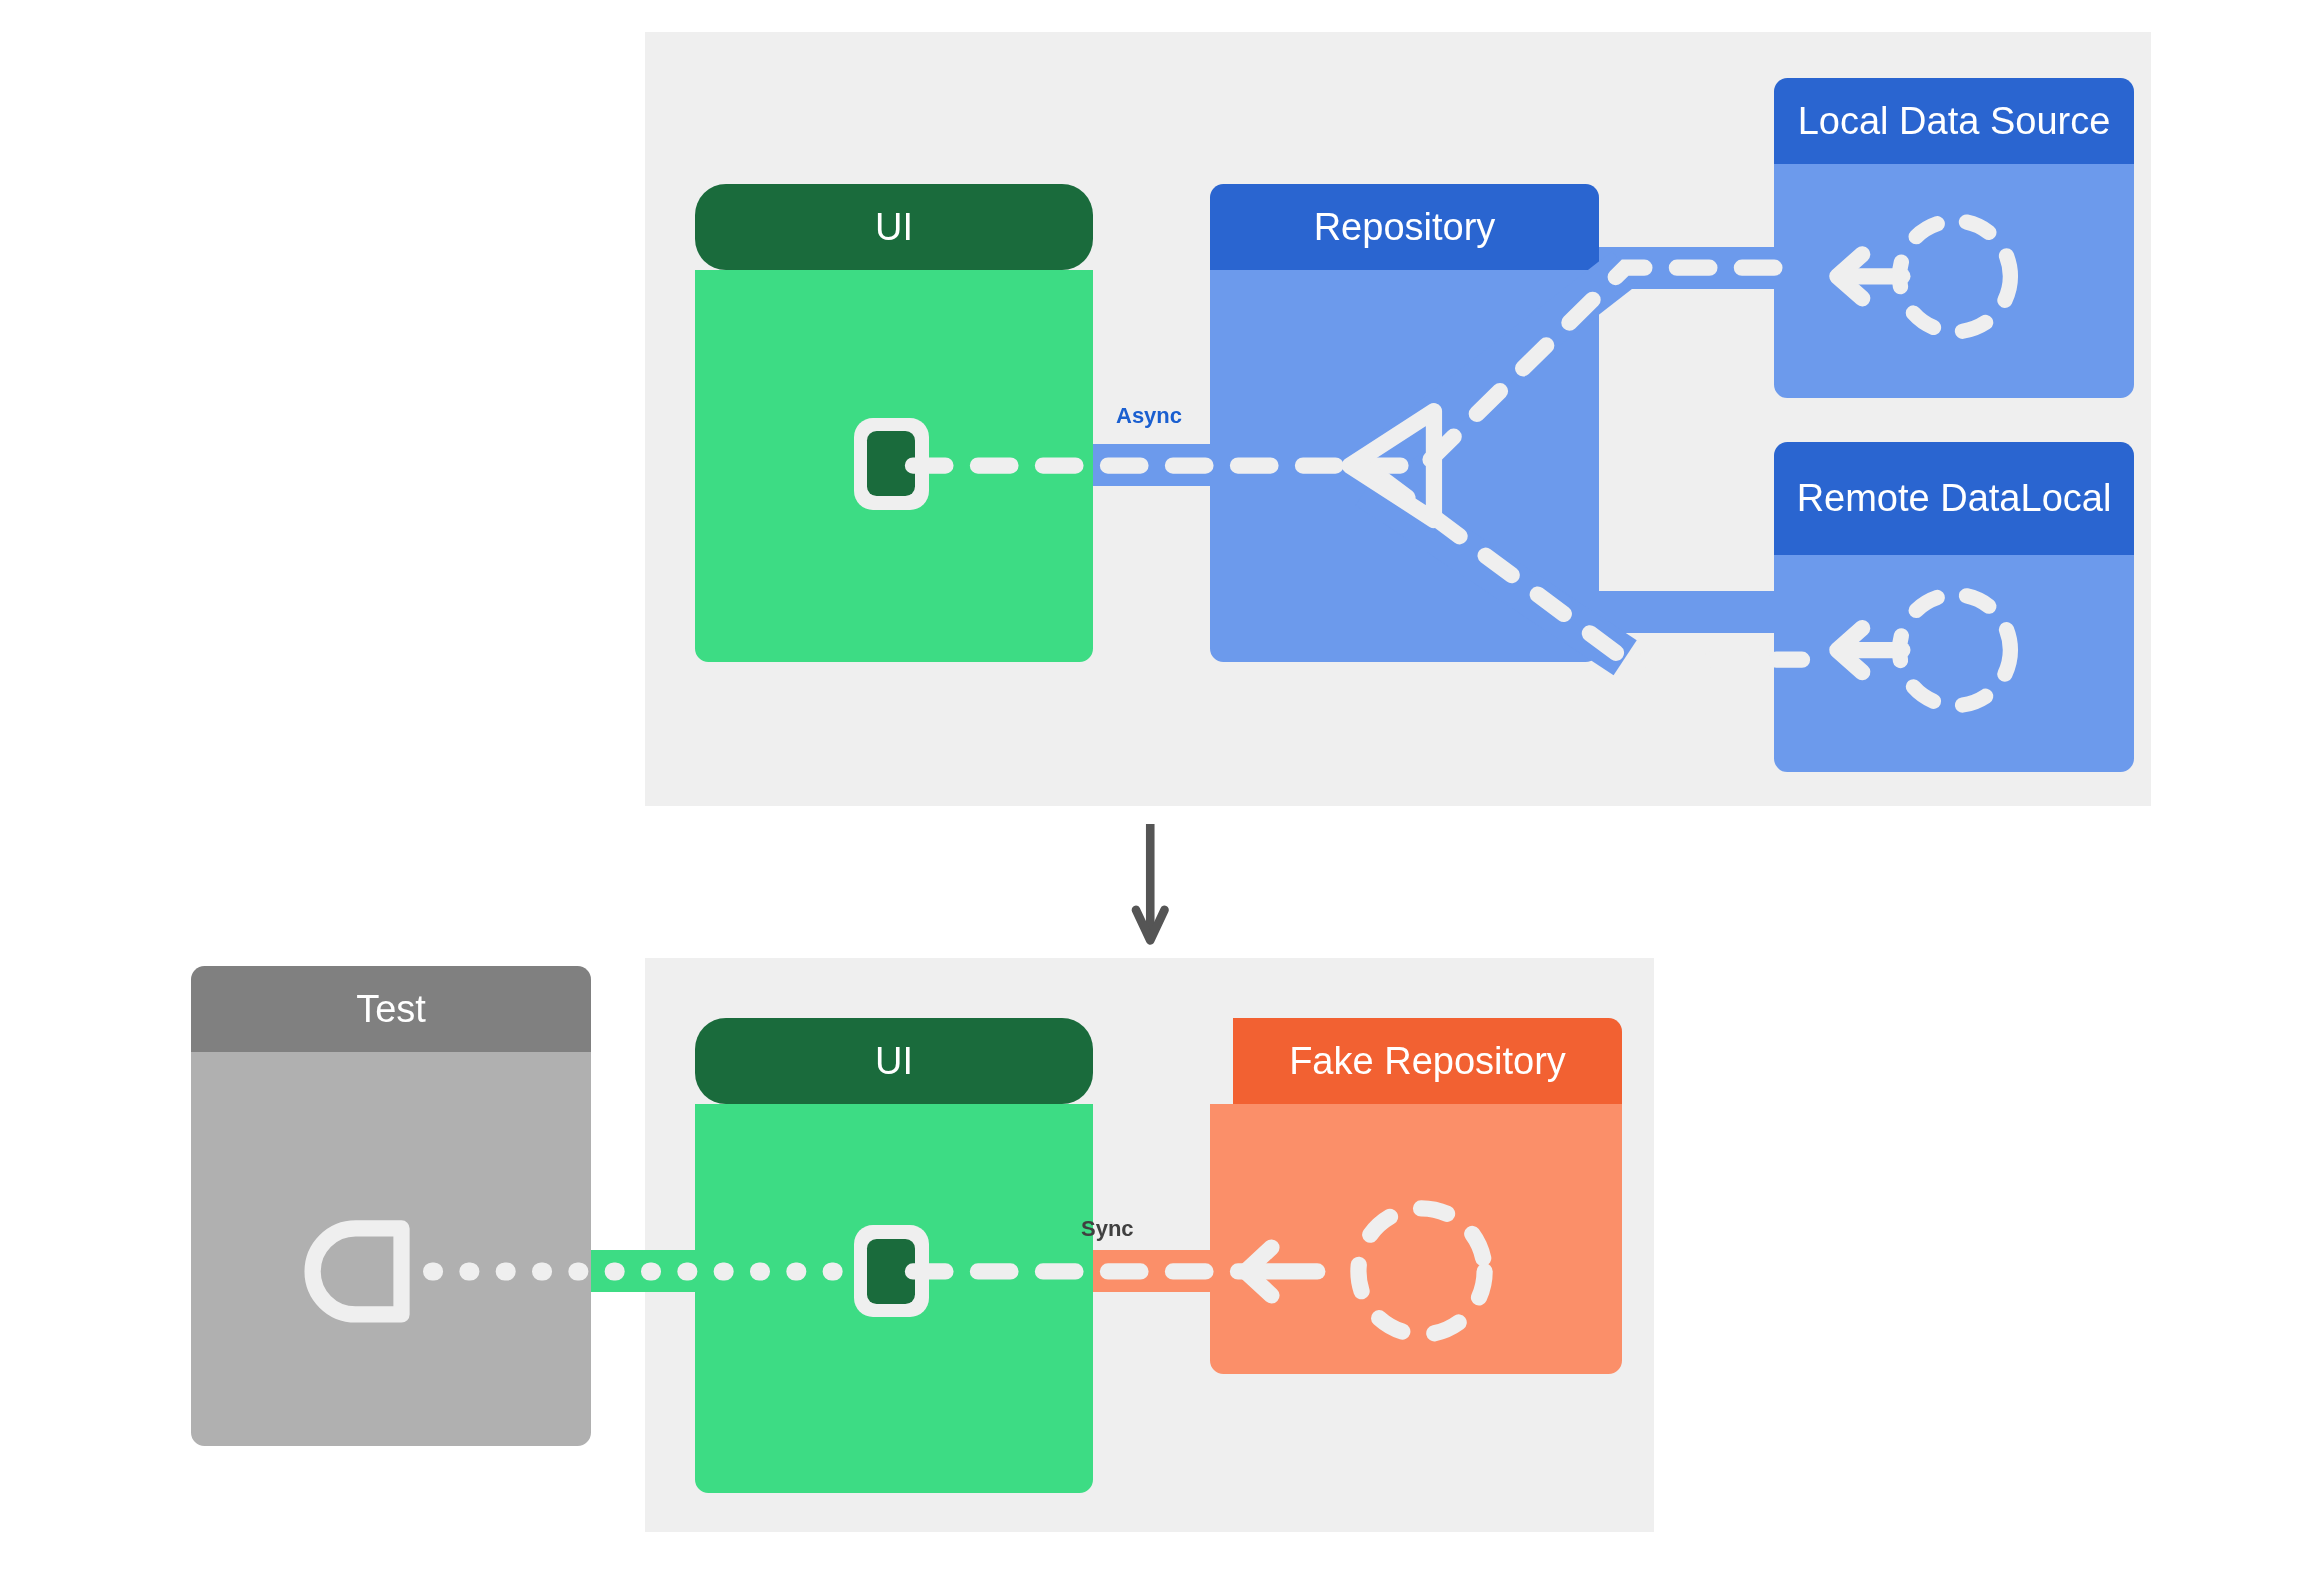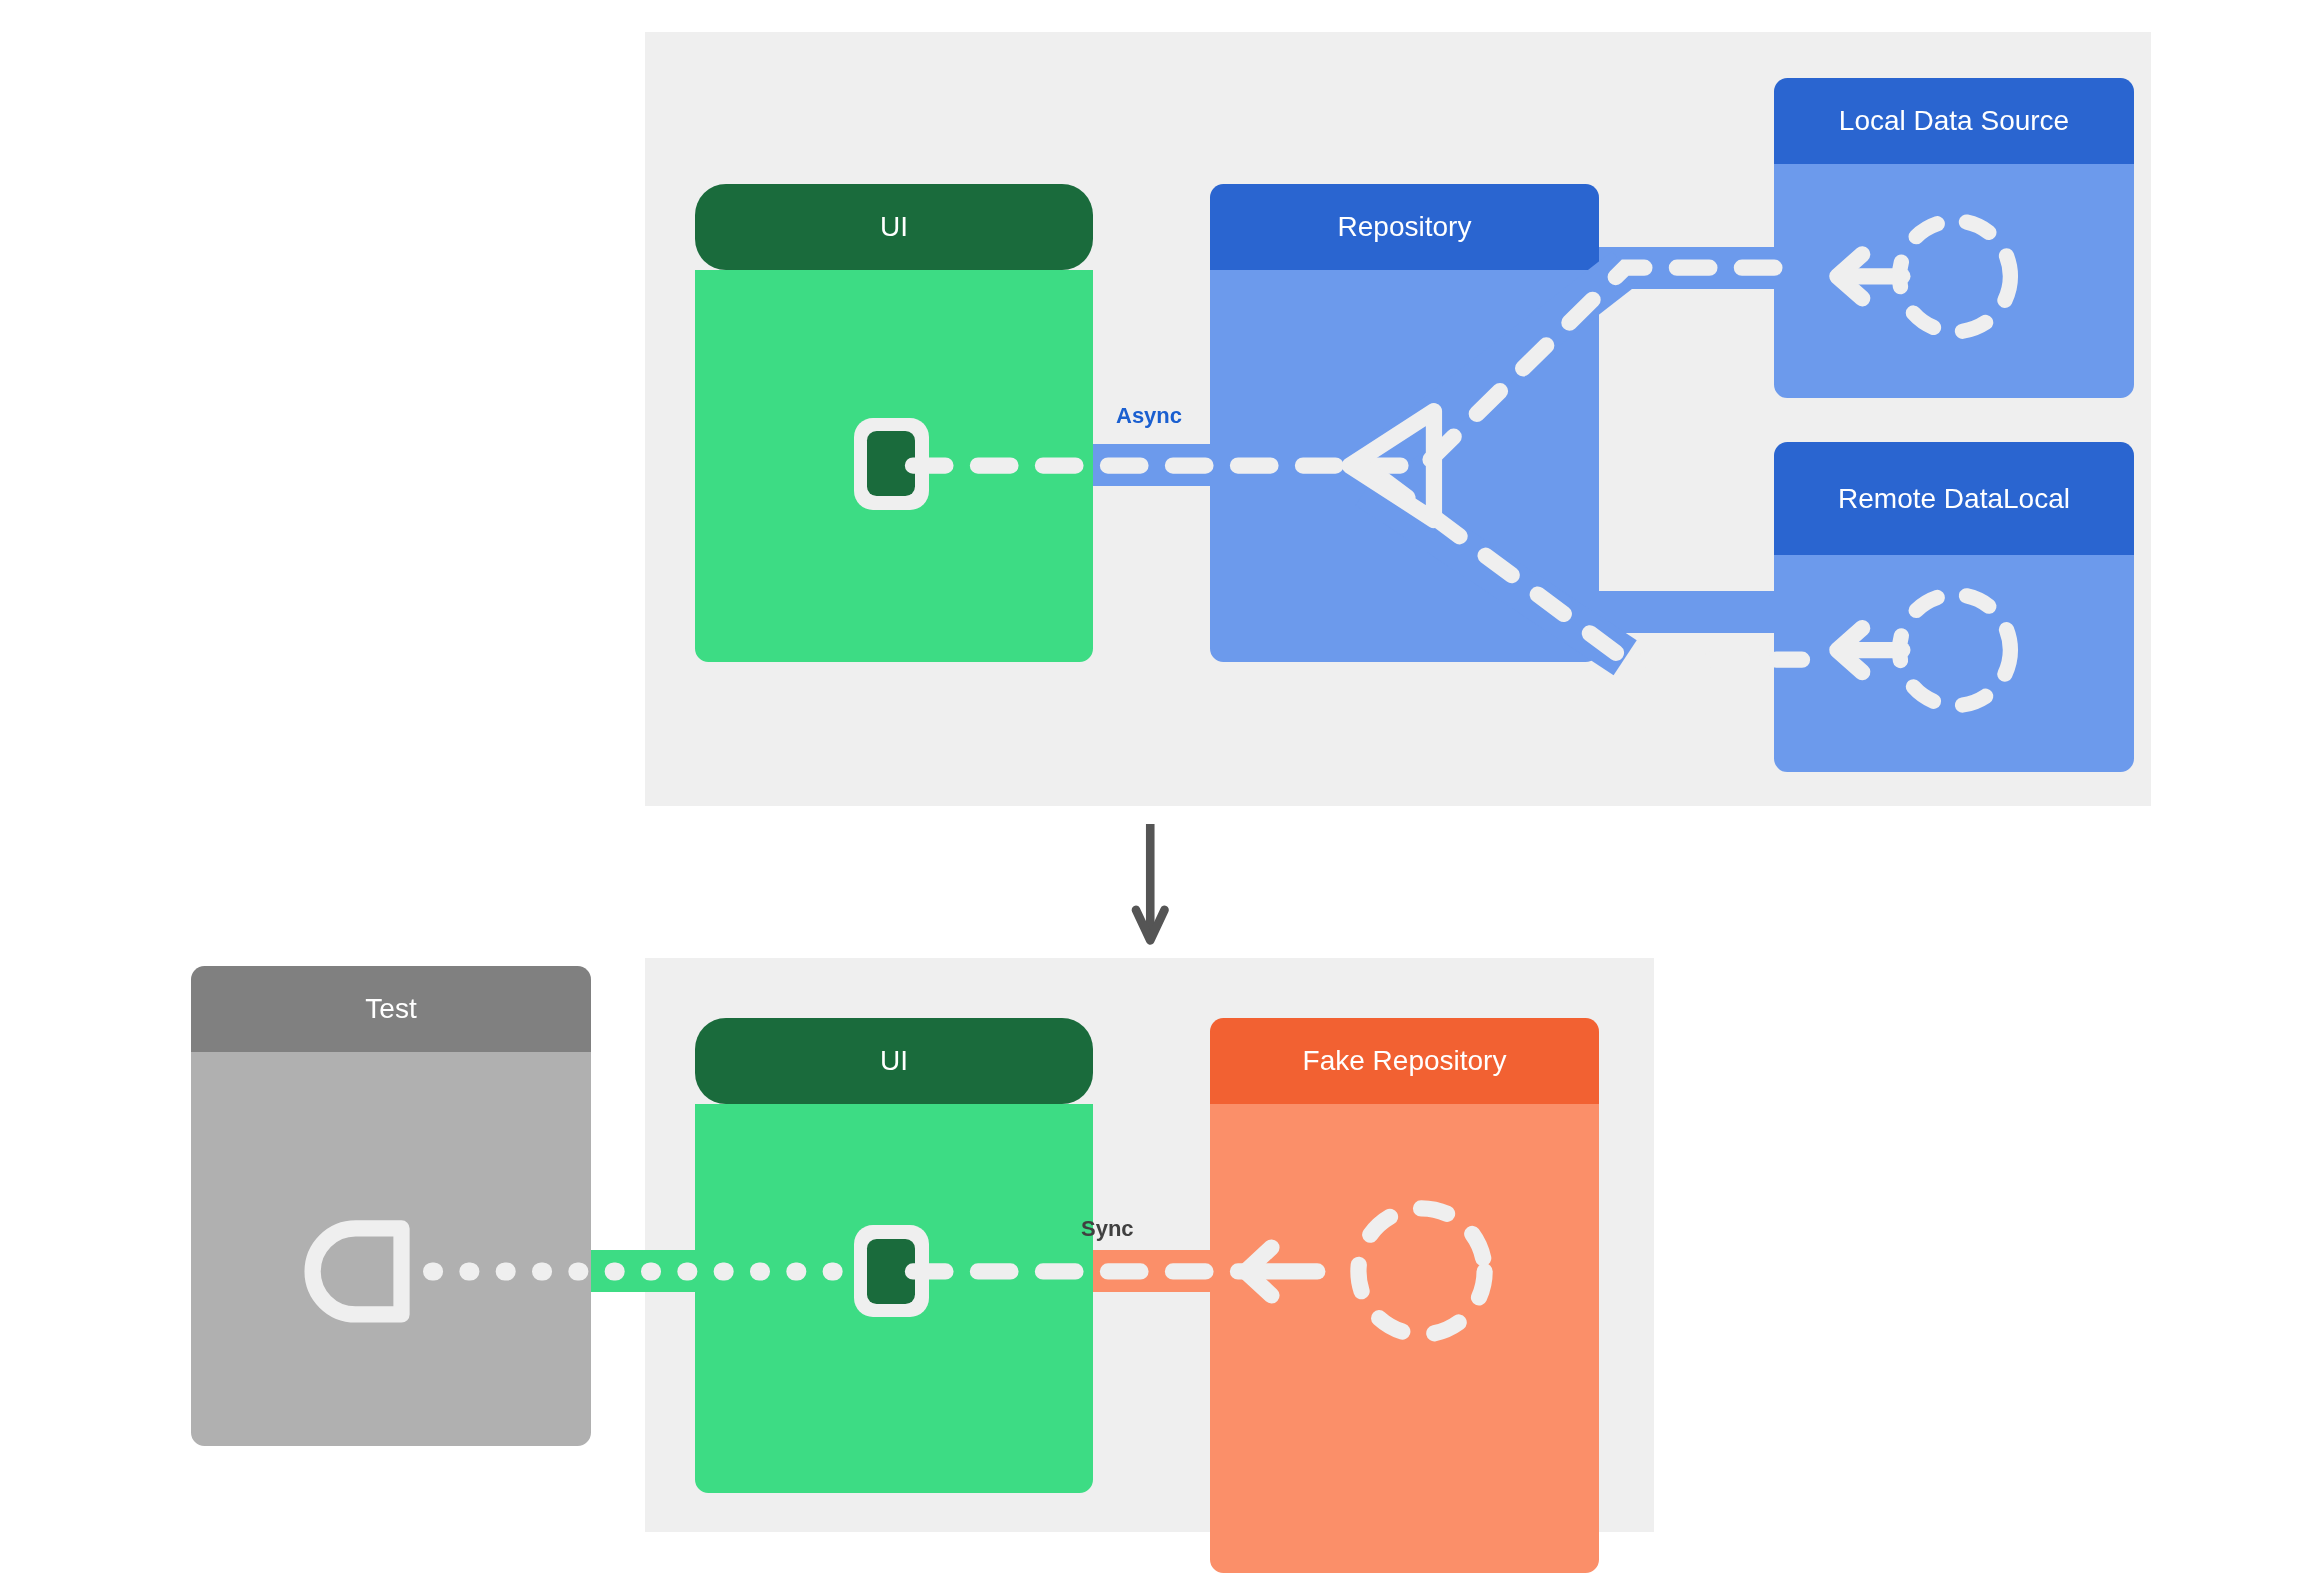--- a/index.html
+++ b/index.html
@@ -5,21 +5,21 @@
   html,body{margin:0;padding:0;background:#ffffff;}
   body{width:2323px;height:1586px;position:relative;overflow:hidden;
        font-family:"Liberation Sans","DejaVu Sans",sans-serif;}
   .stage{position:absolute;left:0;top:0;width:2323px;height:1586px;}
 
   .panel{position:absolute;background:#efefef;}
 
   .card{position:absolute;border-radius:13.4px;overflow:hidden;}
   .card .hdr{
     height:86px;display:flex;align-items:center;justify-content:center;
-    color:#ffffff;font-size:28px;line-height:1.12;
+    color:#ffffff;font-size:38px;line-height:1.12;
     padding:0 11.5px;box-sizing:border-box;font-weight:400;
   }
   .card .hdr.two-line{flex-direction:row;justify-content:center;}
   .card .body{position:absolute;left:0;right:0;top:86px;bottom:0;}
 
   
   .t-green   .hdr{background:#1a6b3c;border-radius:31px;} .t-green   .body{background:#3ddc84;}
   .t-blue    .hdr{background:#2a65d0;} .t-blue    .body{background:#6c9aec;}
   .t-orange  .hdr{background:#f26132;} .t-orange  .body{background:#fb8f69;}
   .t-gray    .hdr{background:#808080;} .t-gray    .body{background:#b0b0b0;}
@@ -95,21 +95,21 @@
 
   <div class="card t-green" style="left:695px;top:1018px;width:398px;height:475px;">
     <div class="hdr">UI</div>
     <div class="body"></div>
   </div>
   <div style="position:absolute;left:854px;top:1225px;width:75px;height:92px;
               background:#efefef;border-radius:19px;"></div>
   <div style="position:absolute;left:867px;top:1239px;width:48px;height:65px;
               background:#1a6b3c;border-radius:9.6px;"></div>
 
-  <div class="card t-orange" style="left:1210px;top:1018px;width:389px;height:555px;">
+  <div class="card t-orange" style="left:1210px;top:1018px;width:389px;height:356px;padding-left:23px;">
     <div class="hdr">Fake Repository</div>
     <div class="body"></div>
   </div>
 
   <div class="label" style="left:1081px;top:1216px;color:#404040;">Sync</div>
 
   <svg class="ov" viewBox="0 0 2430 1659">
 
     <g>
       <line x1="1430" y1="490" x2="1700" y2="280" stroke="#6c9aec" stroke-width="44"></line>

